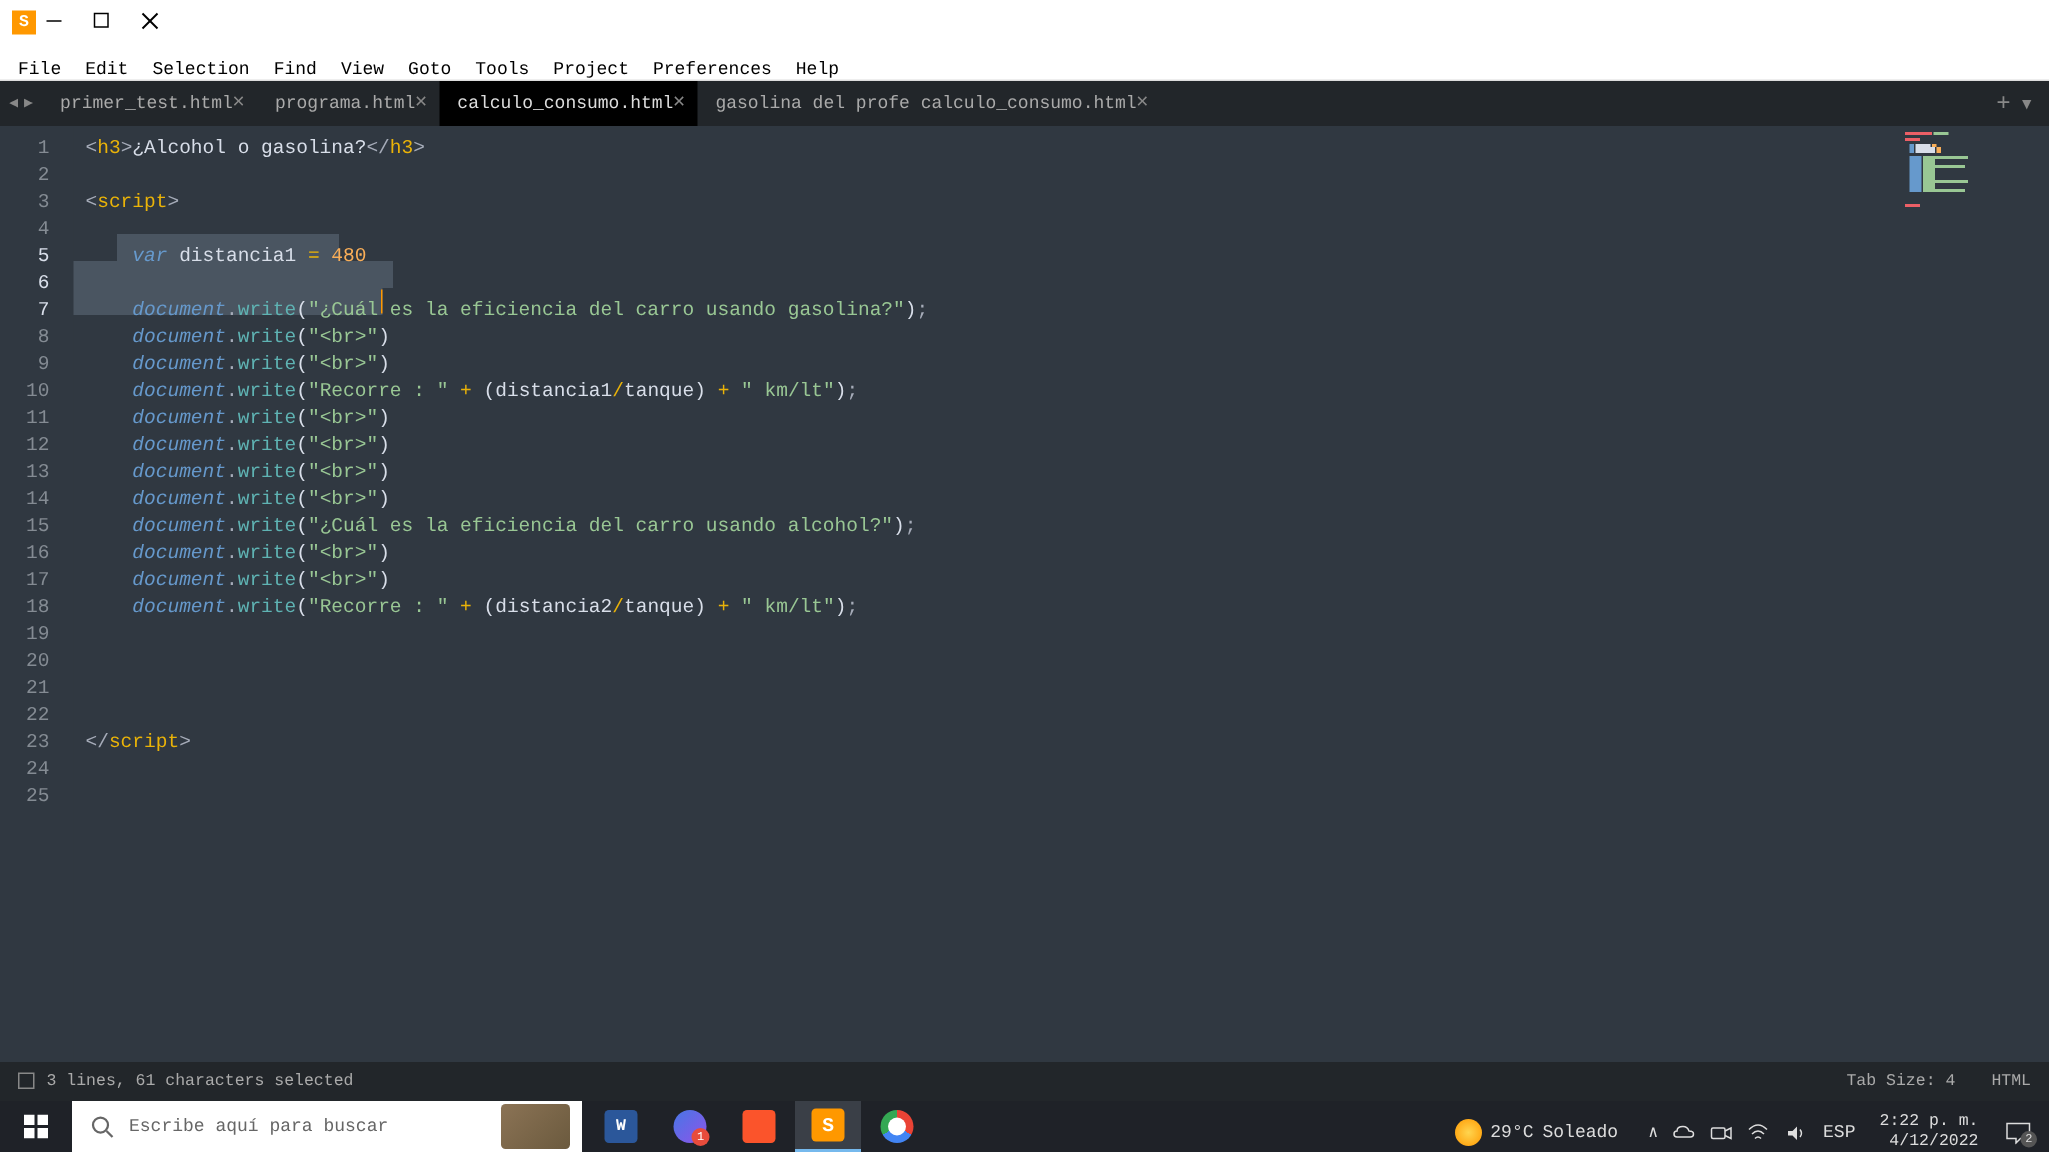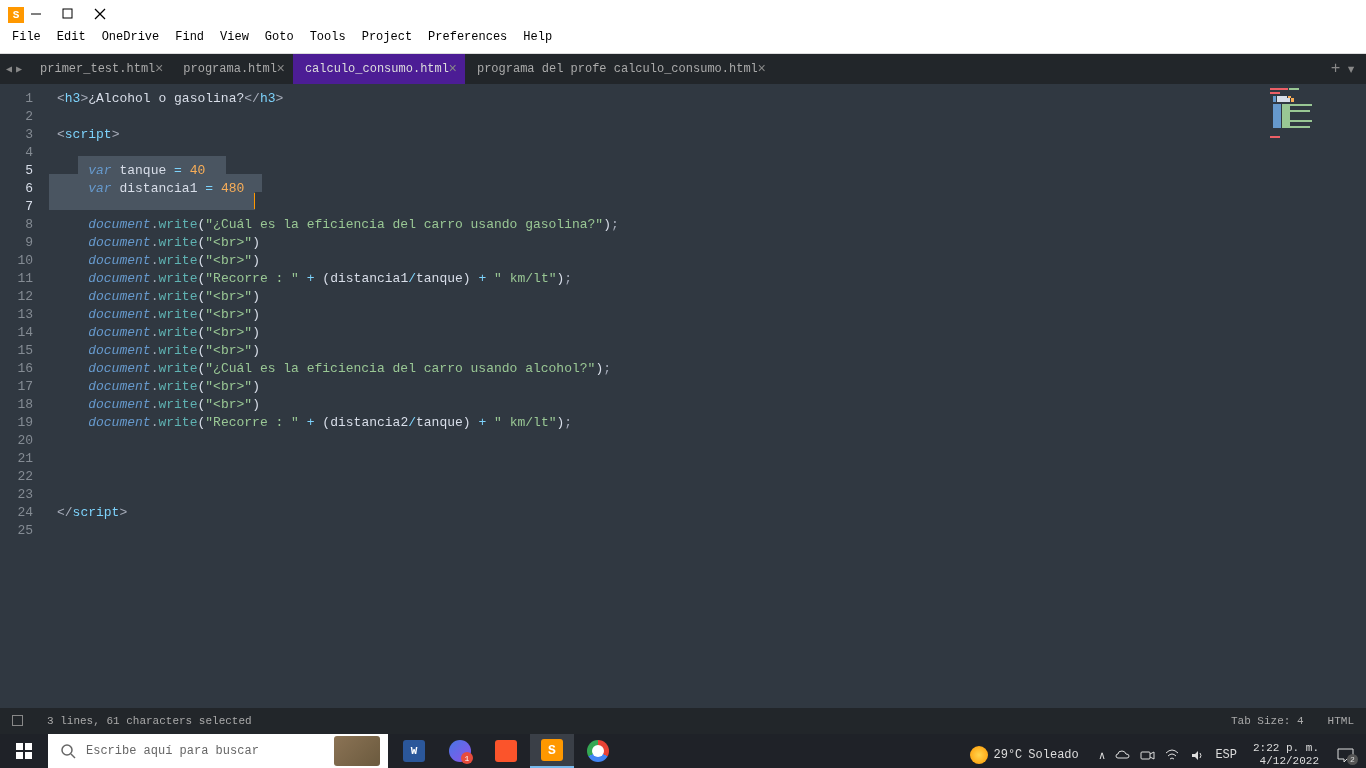--- a/index.html
+++ b/index.html
@@ -2,50 +2,50 @@
 <html><head>
 <meta charset="utf-8">
 <style>
 *{margin:0;padding:0;box-sizing:border-box;font-family:Consolas,'Courier New',monospace}
 body{width:1366px;height:768px;overflow:hidden;background:#303841}
 .titlebar{height:30px;background:#fff;display:flex;align-items:center;padding:0 8px;font-family:'Segoe UI',sans-serif;font-size:12px;color:#000}
 .titlebar-icon{width:16px;height:16px;background:#ff9800;margin-right:6px;display:flex;align-items:center;justify-content:center;color:#fff;font-weight:bold;font-size:11px}
 .titlebar-text{flex:1}
 .titlebar-btns{display:flex;gap:18px;align-items:center;padding-right:4px}
 .titlebar-btn{width:14px;height:14px;cursor:pointer}
-.menubar{height:24px;background:#fff;display:flex;align-items:flex-start;padding:0 4px;font-family:'Segoe UI',sans-serif;font-size:12px;color:#000;border-bottom:1px solid #ddd}
+.menubar{height:24px;background:#fff;display:flex;align-items:flex-end;padding:0 4px;font-family:'Segoe UI',sans-serif;font-size:12px;color:#000;border-bottom:1px solid #ddd}
 .menubar div{padding:0 8px;cursor:pointer}
 .tabbar{height:30px;background:#22262a;display:flex;align-items:center}
 .tab-nav{display:flex;padding:0 6px;gap:4px}
 .tab-nav span{color:#888;font-size:10px;cursor:pointer}
 .tab{height:30px;display:flex;align-items:center;padding:0 16px 0 12px;font-family:'Segoe UI',sans-serif;font-size:12px;color:#aaa;cursor:pointer;position:relative;gap:24px}
-.tab.active{background:#4c1d95;color:#ddd}
+.tab.active{background:#000000;color:#ddd}
 .tab-close{color:#888;font-size:14px;position:absolute;right:8px}
 .tab-add{margin-left:auto;padding:0 10px;color:#888;display:flex;gap:6px;align-items:center}
 .editor{display:flex;height:624px;position:relative}
 .gutter{width:49px;background:#303841;color:#848b93;text-align:right;padding:6px 16px 0 0;font-size:13px;line-height:18px}
 .gutter div{height:18px}
 .gutter .sel{color:#d8dee9}
 .code{flex:1;padding:6px 0 0 8px;font-size:13px;line-height:18px;position:relative}
 .line{height:18px;white-space:pre}
 .sel-bg{position:absolute;background:#4a5561;height:18px;z-index:0}
 .line span{position:relative;z-index:1}
 .cursor{position:absolute;width:1px;height:16px;background:#ff9800;z-index:2}
-.c-red{color:#7dd3fc}
+.c-red{color:#eab308}
 .c-white{color:#d8dee9}
 .c-tag{color:#5fb3b3}
 .c-str{color:#99c794}
 .c-num{color:#f9ae58}
 .c-var{color:#6699cc;font-style:italic}
 .c-punct{color:#a6acb9}
 .minimap{position:absolute;right:0;top:0;width:100px;height:100%;padding:4px}
 .minimap-line{height:2px;margin-bottom:0px;display:flex;gap:1px}
 .mm{height:2px}
 .statusbar{height:26px;background:#22262a;display:flex;align-items:center;padding:0 12px;font-family:'Segoe UI',sans-serif;font-size:11px;color:#aaa}
-.statusbar-left{display:flex;align-items:flex-start;gap:24px}
+.statusbar-left{display:flex;align-items:flex-start;gap:8px}
 .statusbar-right{margin-left:auto;display:flex;gap:24px}
 .sq{width:11px;height:11px;border:1px solid #888}
 .taskbar{height:34px;background:#1f2228;display:flex;align-items:flex-end;font-family:'Segoe UI',sans-serif;font-size:12px;color:#ddd}
 .start{width:48px;height:34px;display:flex;align-items:center;justify-content:center;cursor:pointer}
 .search{flex:0 0 340px;height:34px;background:#fff;display:flex;align-items:center;padding:0 12px;color:#666;gap:10px;position:relative}
 .search-img{position:absolute;right:8px;width:46px;height:30px;background:linear-gradient(135deg,#8b7355,#6b5a3e);border-radius:3px}
 .tb-icons{display:flex;gap:2px;padding:0 4px}
 .tb-icon{width:44px;height:34px;display:flex;align-items:center;justify-content:center;cursor:pointer}
 .tb-icon.active{background:#3a3f47;border-bottom:2px solid #76b9ed}
 .tb-right{margin-left:auto;display:flex;align-items:center;gap:4px;padding-right:4px}
@@ -76,21 +76,21 @@
           <line x1="1" y1="1" x2="11" y2="11" stroke="#000" stroke-width="1.3"></line>
           <line x1="11" y1="1" x2="1" y2="11" stroke="#000" stroke-width="1.3"></line>
         </svg>
       </div>
   </div>
 </div>
 
 <div class="menubar">
   <div>File</div>
   <div>Edit</div>
-  <div>OneDrive</div>
+  <div>Selection</div>
   <div>Find</div>
   <div>View</div>
   <div>Goto</div>
   <div>Tools</div>
   <div>Project</div>
   <div>Preferences</div>
   <div>Help</div>
 </div>
 
 <div class="tabbar">
@@ -104,21 +104,21 @@
     </div>
   <div class="tab">
       <span>programa.html</span>
       <span class="tab-close">×</span>
     </div>
   <div class="tab active">
       <span>calculo_consumo.html</span>
       <span class="tab-close">×</span>
     </div>
   <div class="tab">
-      <span>programa del profe calculo_consumo.html</span>
+      <span>gasolina del profe calculo_consumo.html</span>
       <span class="tab-close">×</span>
     </div>
   <div class="tab-add">
     <span>+</span>
     <span>▾</span>
   </div>
 </div>
 
 <div class="editor">
   <div class="gutter">
@@ -151,21 +151,20 @@
   <div class="code">
     <div class="sel-bg" style="top:72px;left:29px;width:148px"></div>
     <div class="sel-bg" style="top:90px;left:0px;width:213px"></div>
     <div class="sel-bg" style="top:108px;left:0px;width:206px"></div>
     <div class="cursor" style="top:109px;left:205px"></div>
 
     <div class="line"><span class="c-punct">&lt;</span><span class="c-red">h3</span><span class="c-punct">&gt;</span><span class="c-white">¿Alcohol o gasolina?</span><span class="c-punct">&lt;/</span><span class="c-red">h3</span><span class="c-punct">&gt;</span></div>
     <div class="line"></div>
     <div class="line"><span class="c-punct">&lt;</span><span class="c-red">script</span><span class="c-punct">&gt;</span></div>
     <div class="line"></div>
-    <div class="line"><span class="c-white">    </span><span class="c-var">var</span><span> </span><span class="c-white">tanque</span><span> </span><span class="c-red">=</span><span> </span><span class="c-num">40</span></div>
     <div class="line"><span class="c-white">    </span><span class="c-var">var</span><span> </span><span class="c-white">distancia1</span><span> </span><span class="c-red">=</span><span> </span><span class="c-num">480</span></div>
     <div class="line"></div>
     <div class="line"><span>    </span><span class="c-var">document</span><span class="c-punct">.</span><span class="c-tag">write</span><span class="c-white">(</span><span class="c-str">"</span><span class="c-str">¿Cuál es la eficiencia del carro usando gasolina?</span><span class="c-str">"</span><span class="c-white">)</span><span class="c-punct">;</span></div>
     <div class="line"><span>    </span><span class="c-var">document</span><span class="c-punct">.</span><span class="c-tag">write</span><span class="c-white">(</span><span class="c-str">"</span><span class="c-str">&lt;br&gt;</span><span class="c-str">"</span><span class="c-white">)</span></div>
     <div class="line"><span>    </span><span class="c-var">document</span><span class="c-punct">.</span><span class="c-tag">write</span><span class="c-white">(</span><span class="c-str">"</span><span class="c-str">&lt;br&gt;</span><span class="c-str">"</span><span class="c-white">)</span></div>
     <div class="line"><span>    </span><span class="c-var">document</span><span class="c-punct">.</span><span class="c-tag">write</span><span class="c-white">(</span><span class="c-str">"</span><span class="c-str">Recorre : </span><span class="c-str">"</span><span> </span><span class="c-red">+</span><span> </span><span class="c-white">(</span><span class="c-white">distancia1</span><span class="c-red">/</span><span class="c-white">tanque</span><span class="c-white">)</span><span> </span><span class="c-red">+</span><span> </span><span class="c-str">"</span><span class="c-str"> km/lt</span><span class="c-str">"</span><span class="c-white">)</span><span class="c-punct">;</span></div>
     <div class="line"><span>    </span><span class="c-var">document</span><span class="c-punct">.</span><span class="c-tag">write</span><span class="c-white">(</span><span class="c-str">"</span><span class="c-str">&lt;br&gt;</span><span class="c-str">"</span><span class="c-white">)</span></div>
     <div class="line"><span>    </span><span class="c-var">document</span><span class="c-punct">.</span><span class="c-tag">write</span><span class="c-white">(</span><span class="c-str">"</span><span class="c-str">&lt;br&gt;</span><span class="c-str">"</span><span class="c-white">)</span></div>
     <div class="line"><span>    </span><span class="c-var">document</span><span class="c-punct">.</span><span class="c-tag">write</span><span class="c-white">(</span><span class="c-str">"</span><span class="c-str">&lt;br&gt;</span><span class="c-str">"</span><span class="c-white">)</span></div>
     <div class="line"><span>    </span><span class="c-var">document</span><span class="c-punct">.</span><span class="c-tag">write</span><span class="c-white">(</span><span class="c-str">"</span><span class="c-str">&lt;br&gt;</span><span class="c-str">"</span><span class="c-white">)</span></div>

